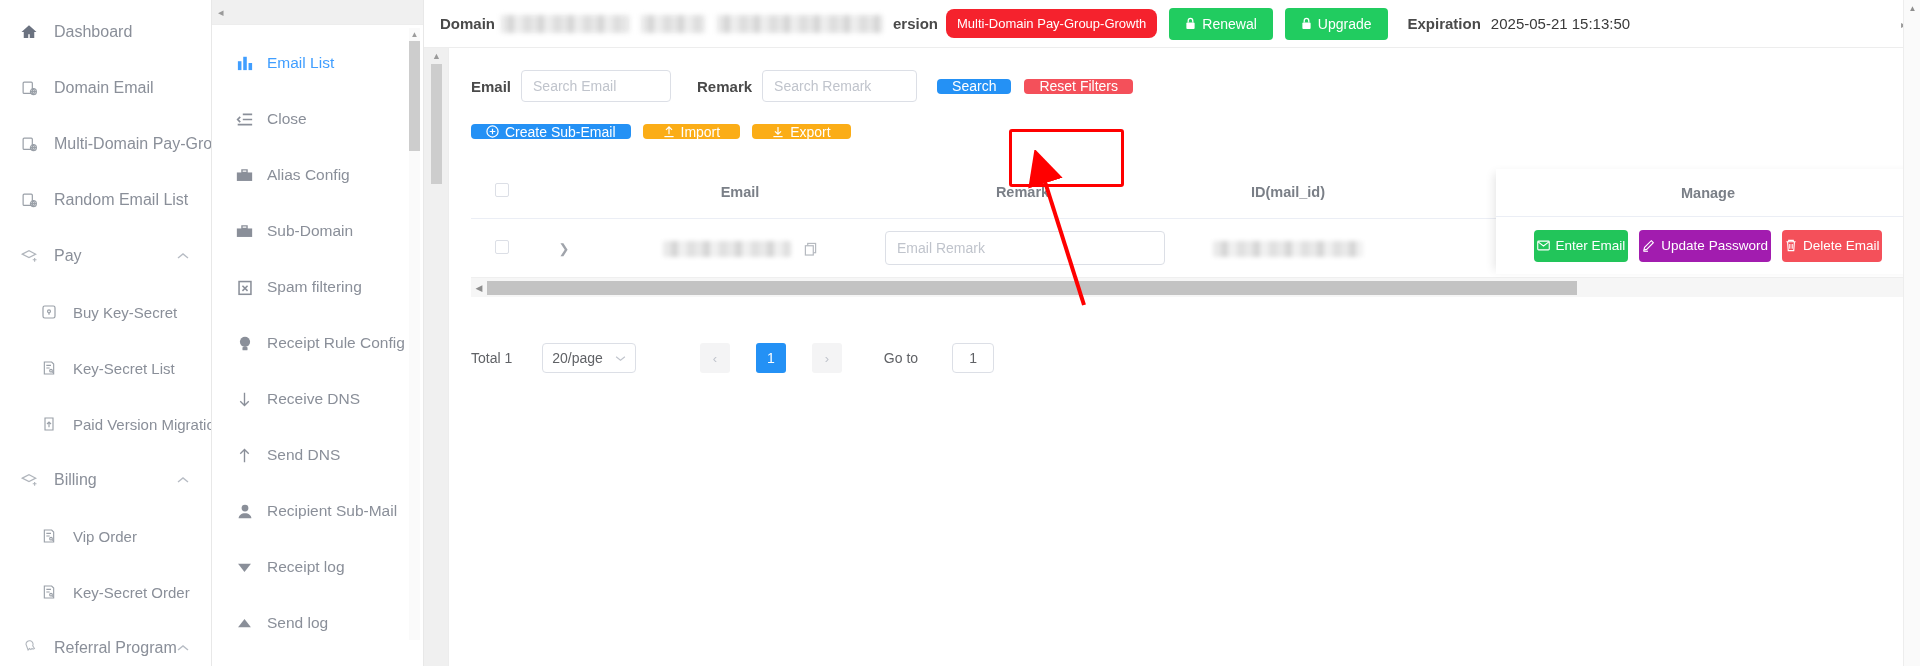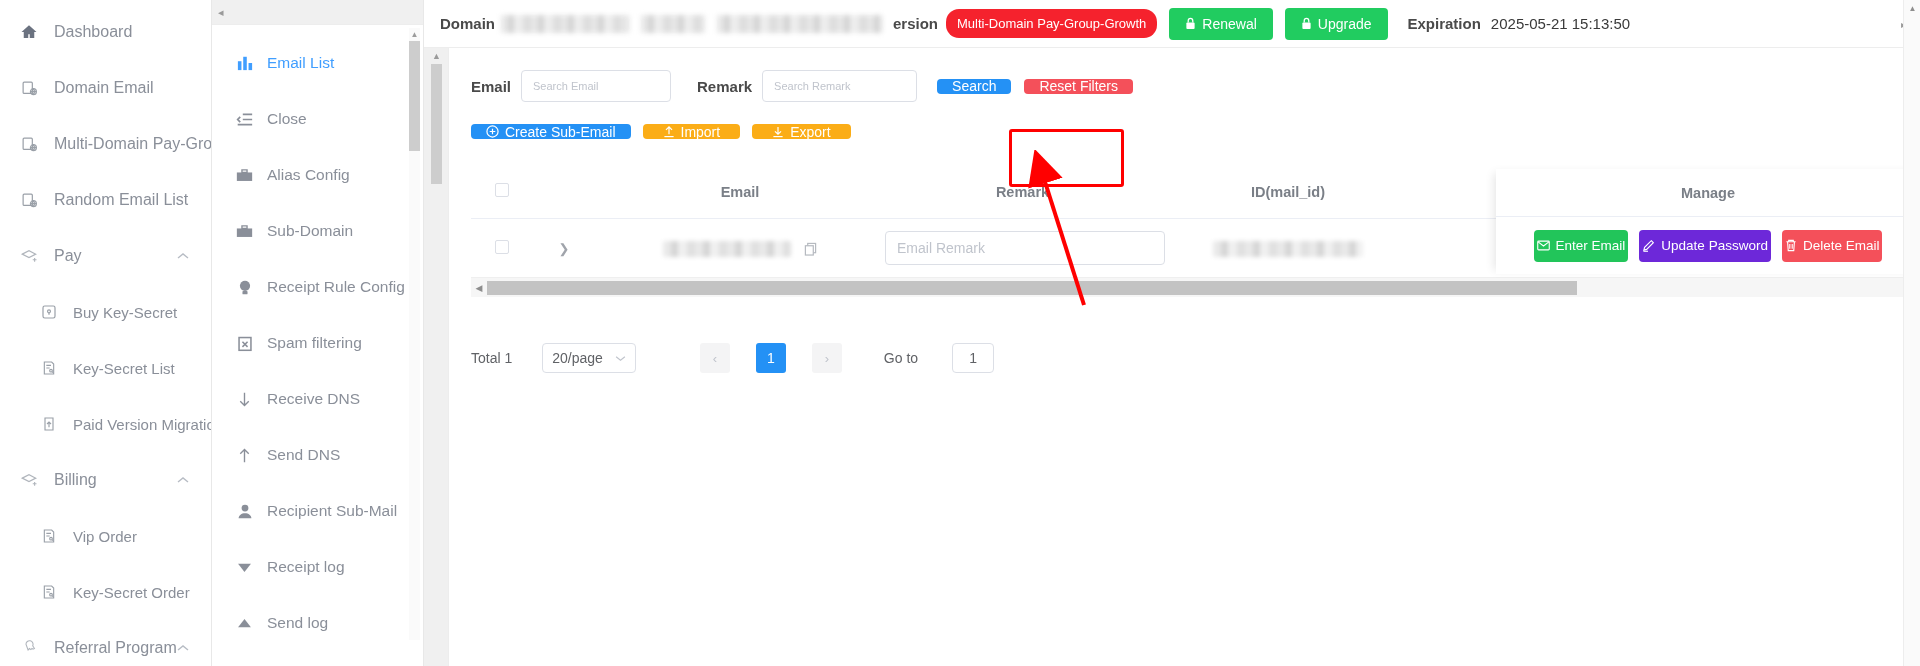--- a/index.html
+++ b/index.html
@@ -106,21 +106,21 @@
     border-bottom: 1px solid #ededed;
     position: relative;
     gap: 0px;
   }
   .topbar .lbl { font-weight: bold; color: #4a4a4a; font-size: 15px; }
   .blurbox { height: 18px; border-radius: 2px; margin: 0 6px;
     background: repeating-linear-gradient(90deg,#e6e6e6 0 7px,#d2d2d2 7px 13px,#ededed 13px 22px,#dcdcdc 22px 30px);
     filter: blur(2.4px); opacity: .95; }
   .badge-red {
     background: #f5222d; color: #fff; font-size: 13px;
-    padding: 7px 11px; border-radius: 13px; white-space: nowrap;
+    padding: 7px 11px; border-radius: 8px; white-space: nowrap;
     margin-left: 8px;
   }
   .btn-green {
     background: #21cc60; color: #fff; font-size: 14px;
     padding: 8px 16px; border-radius: 4px; border: none; cursor: pointer;
     margin-left: 12px; white-space: nowrap;
     display: inline-flex; align-items: center; gap: 6px;
     font-family: "Liberation Sans", sans-serif;
   }
   .exp-lbl { font-weight: bold; color: #4a4a4a; font-size: 15px; margin-left: 20px; }
@@ -139,21 +139,21 @@
   .cs-arrow { width: 25px; height: 16px; display:flex; align-items:center; justify-content:center;
     font-size: 9px; color: #9a9a9a; }
   .cs-thumb { position: absolute; top: 16px; left: 7px; width: 11px; height: 120px; background: #cdcdcd; }
 
   .panel { flex: 1; padding: 22px 0 0 22px; position: relative; }
 
   .filter-row { display: flex; align-items: center; gap: 0; margin-bottom: 22px; }
   .flabel { font-weight: bold; color: #4a4a4a; font-size: 15px; margin-right: 10px; }
   .finput {
     width: 150px; height: 32px; border: 1px solid #dcdfe6; border-radius: 4px;
-    padding: 0 11px; font-size: 11px; color: #606266; outline: none;
+    padding: 0 11px; font-size: 14px; color: #606266; outline: none;
     font-family: "Liberation Sans", sans-serif; background: #fff;
   }
   .finput::placeholder { color: #c0c4cc; }
   .gap-md { width: 26px; }
   .btn {
     border: none; border-radius: 4px; color: #fff; font-size: 14px;
     padding: 0 15px; height: 15px; cursor: pointer;
     font-family: "Liberation Sans", sans-serif;
     display: inline-flex; align-items: center; justify-content: center; gap: 6px;
     white-space: nowrap;
@@ -216,21 +216,21 @@
     height: 58px; border-top: 1px solid #ebeef5;
     display: flex; align-items: center; justify-content: center; gap: 11px;
   }
   .btn-sm {
     border: none; border-radius: 4px; color: #fff; font-size: 13.5px;
     height: 32px; padding: 0 3px; cursor: pointer;
     font-family: "Liberation Sans", sans-serif;
     display: inline-flex; align-items: center; gap: 6px; white-space: nowrap;
   }
   .bg-green { background: #22c55a; }
-  .bg-amber { background: #6d28d9; }
+  .bg-amber { background: #a21caf; }
   .bg-rose  { background: #f4505a; }
 
   
   .hscroll {
     width: 1445px; height: 20px; background: #f6f6f6;
     display: flex; align-items: center; margin-top: 0px;
     border-top: 1px solid #efefef; position: relative;
   }
   .hs-arrow { width: 16px; text-align: center; font-size: 9px; color: #8e8e8e; }
   .hs-track { flex: 1; height: 14px; position: relative; }
@@ -471,36 +471,36 @@
           <svg width="17" height="16" viewBox="0 0 20 18" fill="#8a8f99">
               <path d="M1 6h18v10H1z"></path>
               <path d="M7 3h6v3H7z" fill="none" stroke="#8a8f99" stroke-width="1.6"></path>
             </svg>
         </span>
         <span>Sub-Domain</span>
       </div>
 
       <div class="sub-item">
         <span class="ico">
+          <svg width="16" height="17" viewBox="0 0 18 20" fill="none" stroke="#8a8f99" stroke-width="1.8">
+              <rect x="2" y="3" width="14" height="15"></rect>
+              <path d="M6 8l6 6M12 8l-6 6"></path>
+            </svg>
+        </span>
+        <span>Spam filtering</span>
+      </div>
+
+      <div class="sub-item">
+        <span class="ico">
           <svg width="16" height="17" viewBox="0 0 18 20" fill="#8a8f99">
               <circle cx="9" cy="8" r="6"></circle>
               <rect x="6" y="14" width="6" height="4" rx="1"></rect>
             </svg>
         </span>
         <span>Receipt Rule Config</span>
-      </div>
-
-      <div class="sub-item">
-        <span class="ico">
-          <svg width="16" height="17" viewBox="0 0 18 20" fill="none" stroke="#8a8f99" stroke-width="1.8">
-              <rect x="2" y="3" width="14" height="15"></rect>
-              <path d="M6 8l6 6M12 8l-6 6"></path>
-            </svg>
-        </span>
-        <span>Spam filtering</span>
       </div>
 
       <div class="sub-item">
         <span class="ico">
           <svg width="15" height="17" viewBox="0 0 16 20" fill="none" stroke="#8a8f99" stroke-width="1.6">
               <path d="M8 2v15M3 12l5 5 5-5"></path>
             </svg>
         </span>
         <span>Receive DNS</span>
       </div>

